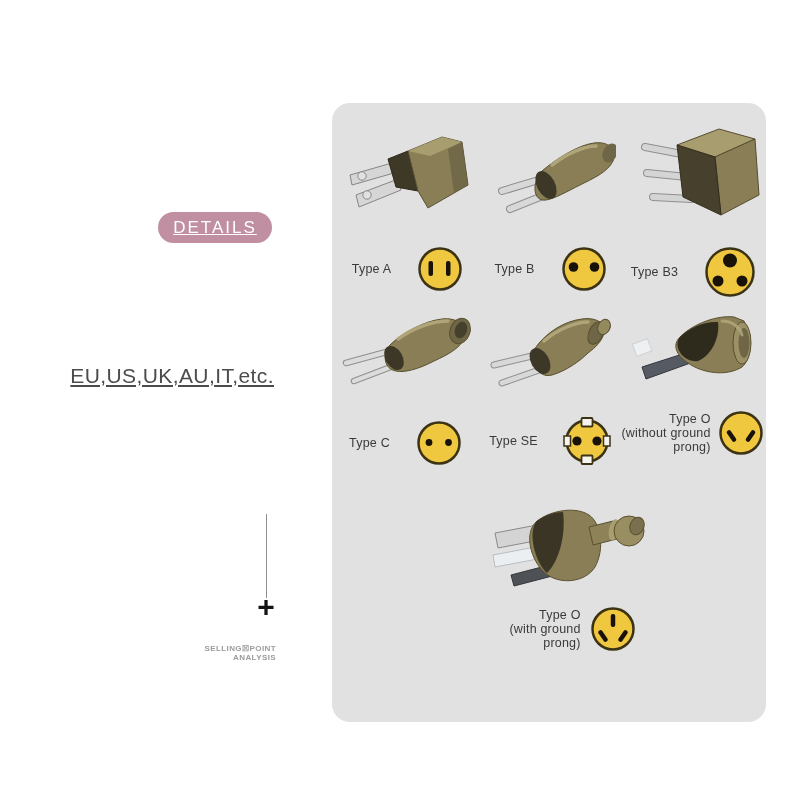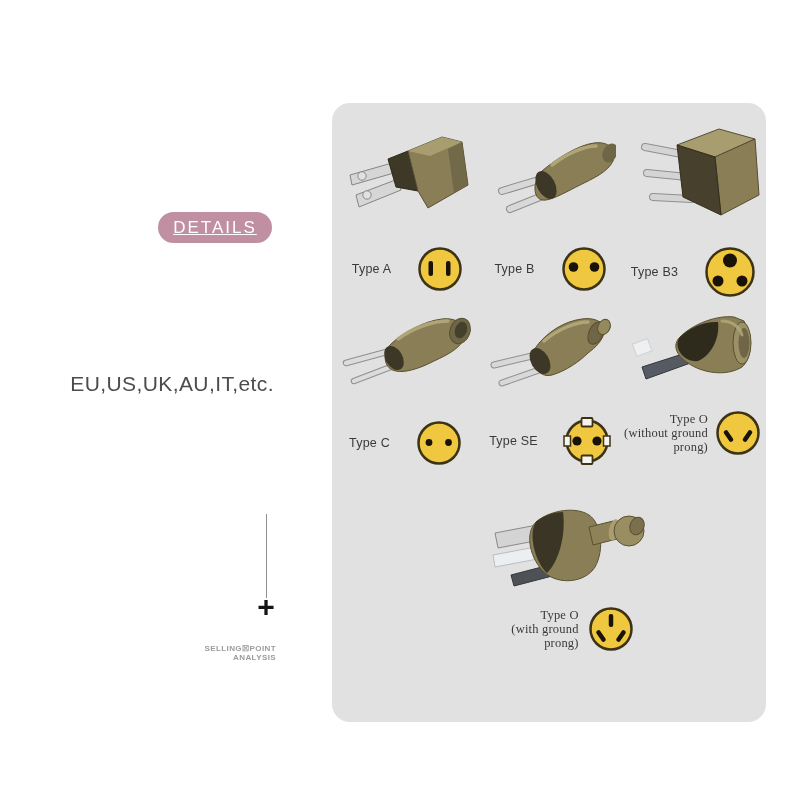--- a/index.html
+++ b/index.html
@@ -4,36 +4,36 @@
 <style>
   html,body{margin:0;padding:0;background:#fff;}
   .stage{position:relative;width:800px;height:800px;background:#ffffff;overflow:hidden;
          font-family:"Liberation Sans",sans-serif;}
   
   .badge{position:absolute;left:158px;top:212px;width:114px;height:31px;
          background:var(--badge_bg,#c18fa2);border-radius:16px;color:#fff;
          font-size:17px;letter-spacing:2px;display:flex;align-items:center;justify-content:center;text-decoration:underline;}
   .title{position:absolute;right:527px;top:300px;font-size:48px;font-weight:bold;
          letter-spacing:1px;color:var(--title_color,#1c1c1c);white-space:nowrap;}
-  .subtitle{position:absolute;right:526px;top:372px;font-size:21px;
-         color:var(--subtitle_color,#4c4c4c);letter-spacing:.4px;white-space:nowrap;}
+  .subtitle{position:absolute;right:526px;top:364px;font-size:21px;
+         color:var(--subtitle_color,#4c4c4c);letter-spacing:.4px;white-space:nowrap;text-decoration:underline;}
   .vline{position:absolute;left:266px;top:514px;width:1px;height:84px;background:#8f8f8f;}
   .plus{position:absolute;left:250px;top:591px;width:32px;text-align:center;
         font-size:30px;font-weight:bold;color:#141414;line-height:32px;}
   .watermark{position:absolute;right:524px;top:644px;text-align:right;
         font-size:8px;font-weight:bold;line-height:9px;letter-spacing:.4px;
         color:var(--watermark_color,#9c9c9c);white-space:nowrap;}
   
   .panel{position:absolute;left:332px;top:103px;width:434px;height:619px;
          background:var(--panel_bg,#e1e1e1);border-radius:18px;}
   .cell{position:absolute;display:flex;flex-direction:column;align-items:center;}
   .caprow{display:flex;align-items:center;justify-content:center;gap:25px;margin-top:4px;}
   .cap{font-size:12.5px;color:var(--label_color,#3a3a3a);letter-spacing:.2px;white-space:nowrap;}
   .cap.multi{text-align:right;line-height:14px;}
-  .cap.multi span{display:block;font-family:Liberation Serif, serif;}
+  .cap.multi span{display:block;}
   svg{display:block;}
 </style>
 </head>
 <body>
 
 <div class="stage">
 
   <div class="badge">DETAILS</div>
   <div class="subtitle">EU,US,UK,AU,IT,etc.</div>
   <div class="vline"></div>

